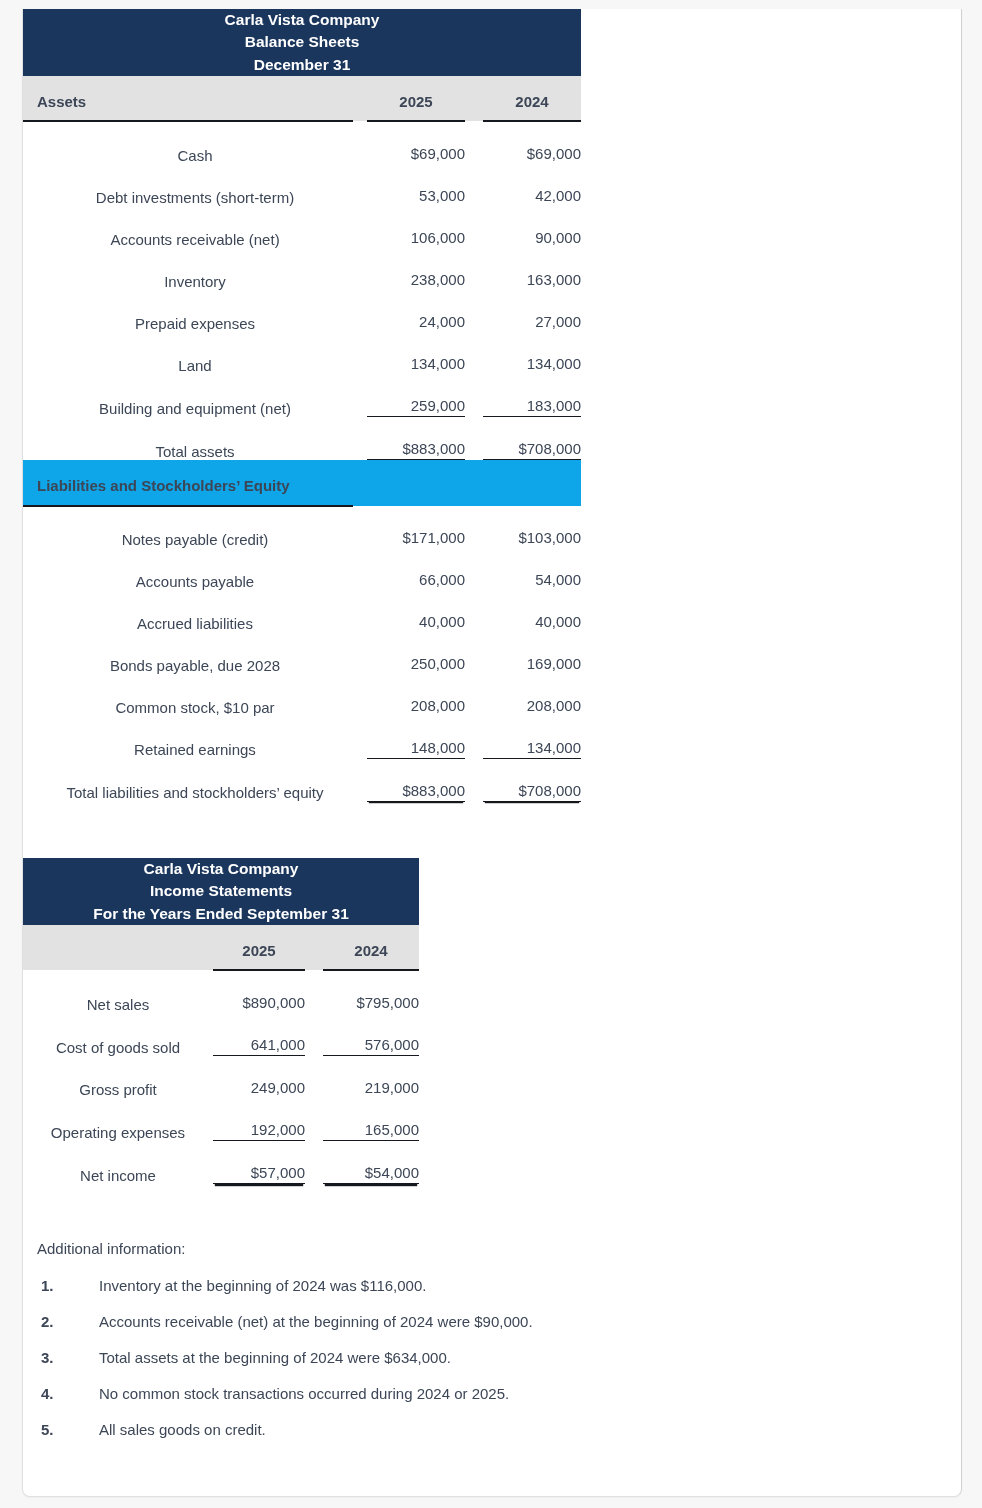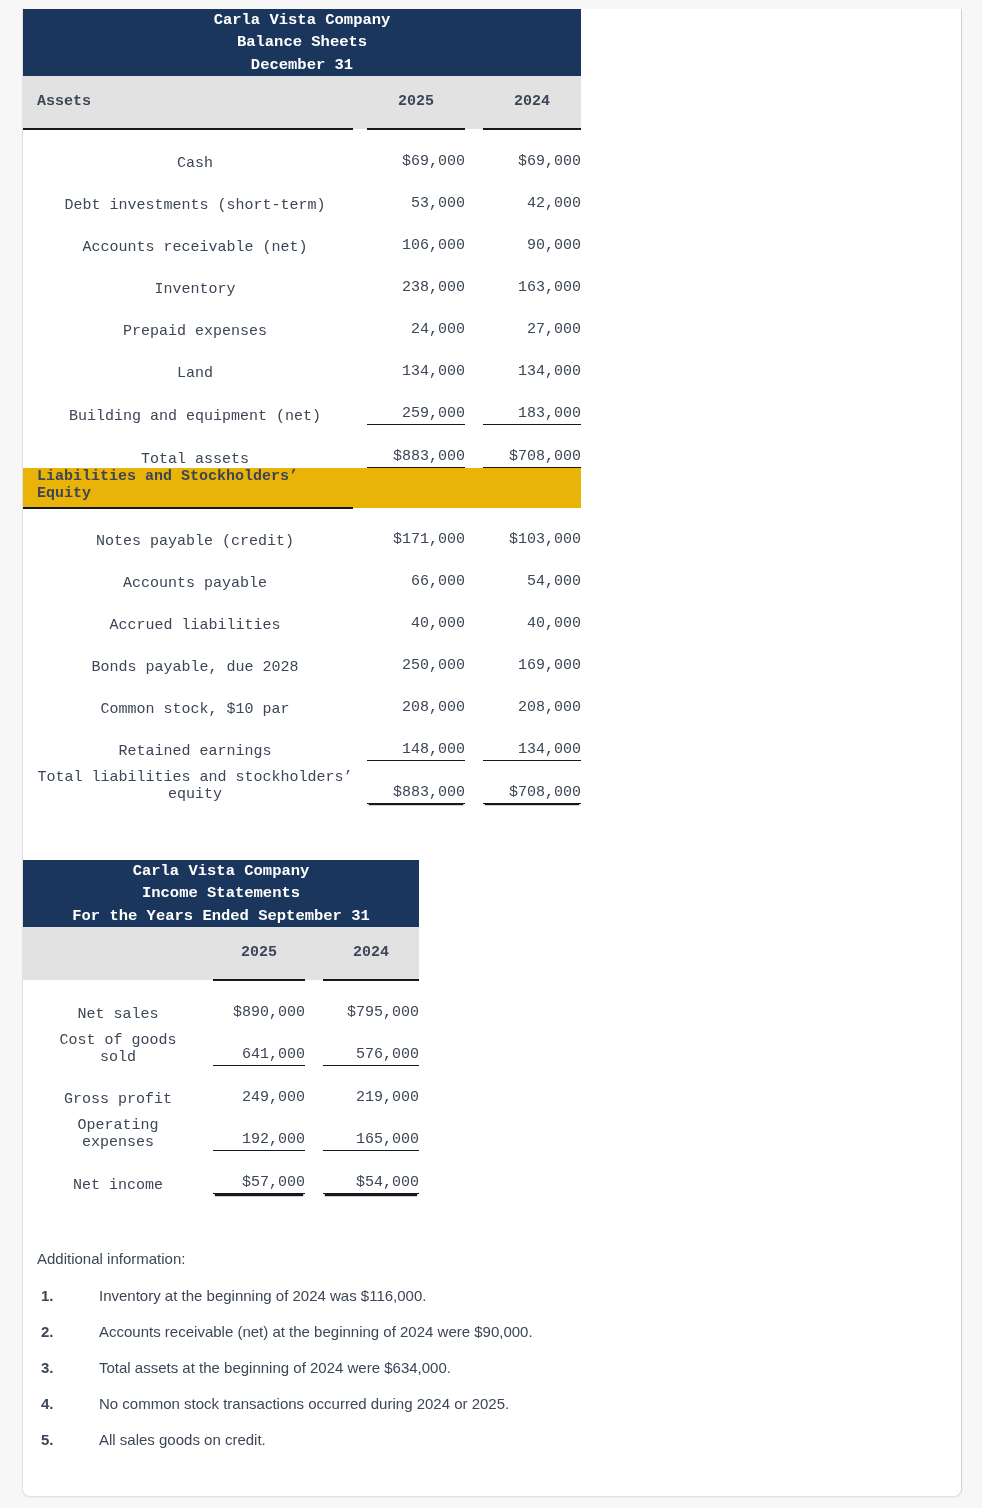--- a/index.html
+++ b/index.html
@@ -53,21 +53,20 @@
     position: absolute;
     left: 0; top: 0;
     width: 940px;
   }
 
   
   .stmt {
     border-collapse: collapse;
     table-layout: fixed;
     margin: 0;
-    font-family: Liberation Mono, monospace;
   }
   .stmt td, .stmt th {
     padding: 0;
     vertical-align: bottom;
   }
 
   .title-bar {
     background: #1b365d;
     color: #ffffff;
     font-weight: bold;
@@ -77,34 +76,34 @@
     font-size: 15.5px;
   }
   .title-bar .tline { display: block; }
 
   .colhead-row td {
     background: #e2e2e2;
     font-weight: bold;
     font-size: 15px;
     color: #3c4656;
     height: 34px;
-    padding-bottom: 18px;
+    padding-bottom: 10px;
   }
   .colhead-row td.lbl { padding-left: 14px; text-align: left; }
   .colhead-row td.num { text-align: center; }
   .colhead-row td.uline { border-bottom: 2.5px solid #15181d; }
   .colhead-row td.gapcell { background: #e2e2e2; }
 
   .sect-row td {
-    background: #eab308;
+    background: #0ea5e9;
     font-weight: bold;
     font-size: 15px;
     color: #3c4656;
     height: 34px;
-    padding-bottom: 5px;
+    padding-bottom: 11px;
   }
   .sect-row td.lbl { padding-left: 14px; text-align: left; border-bottom: 2.5px solid #15181d; }
 
   .data-row td {
     font-size: 15px;
     height: 40px;
     color: #3c4656;
   }
   .data-row td.lbl { padding-left: 14px; text-align: center; }
   .data-row td.num { text-align: right; padding-bottom: 2px; margin-top: 37px; }

